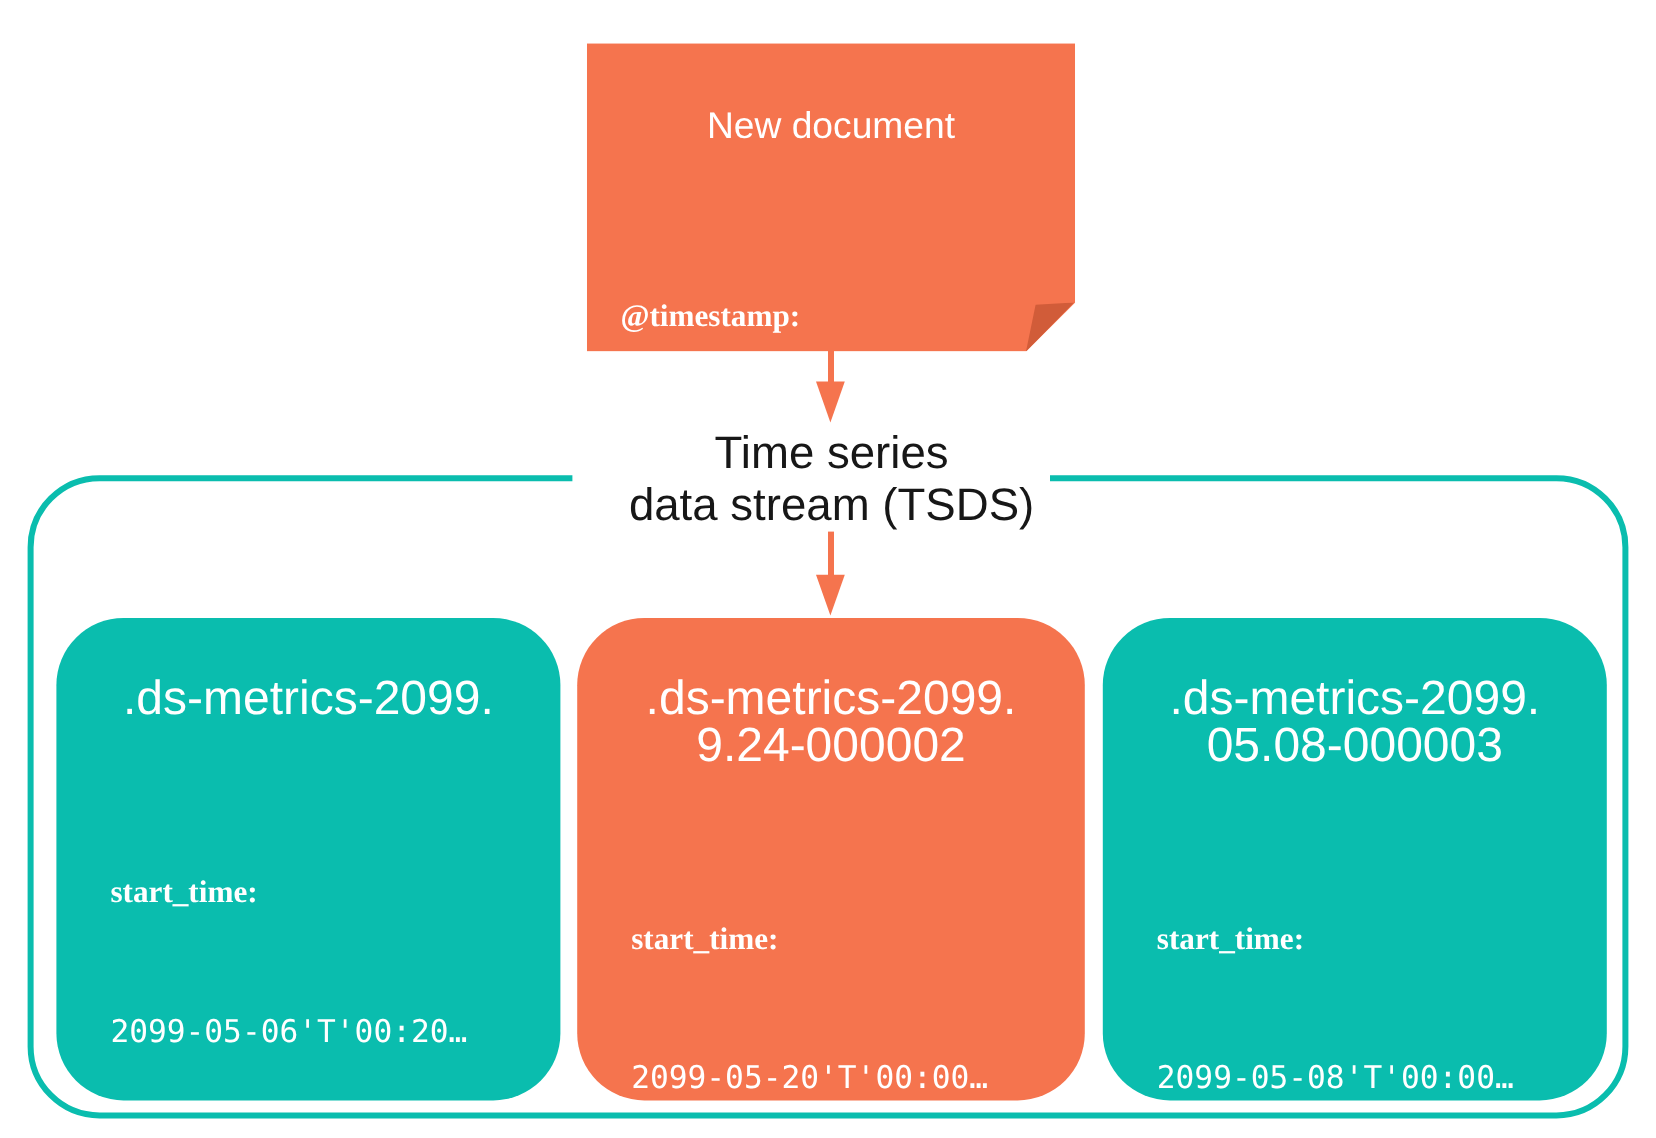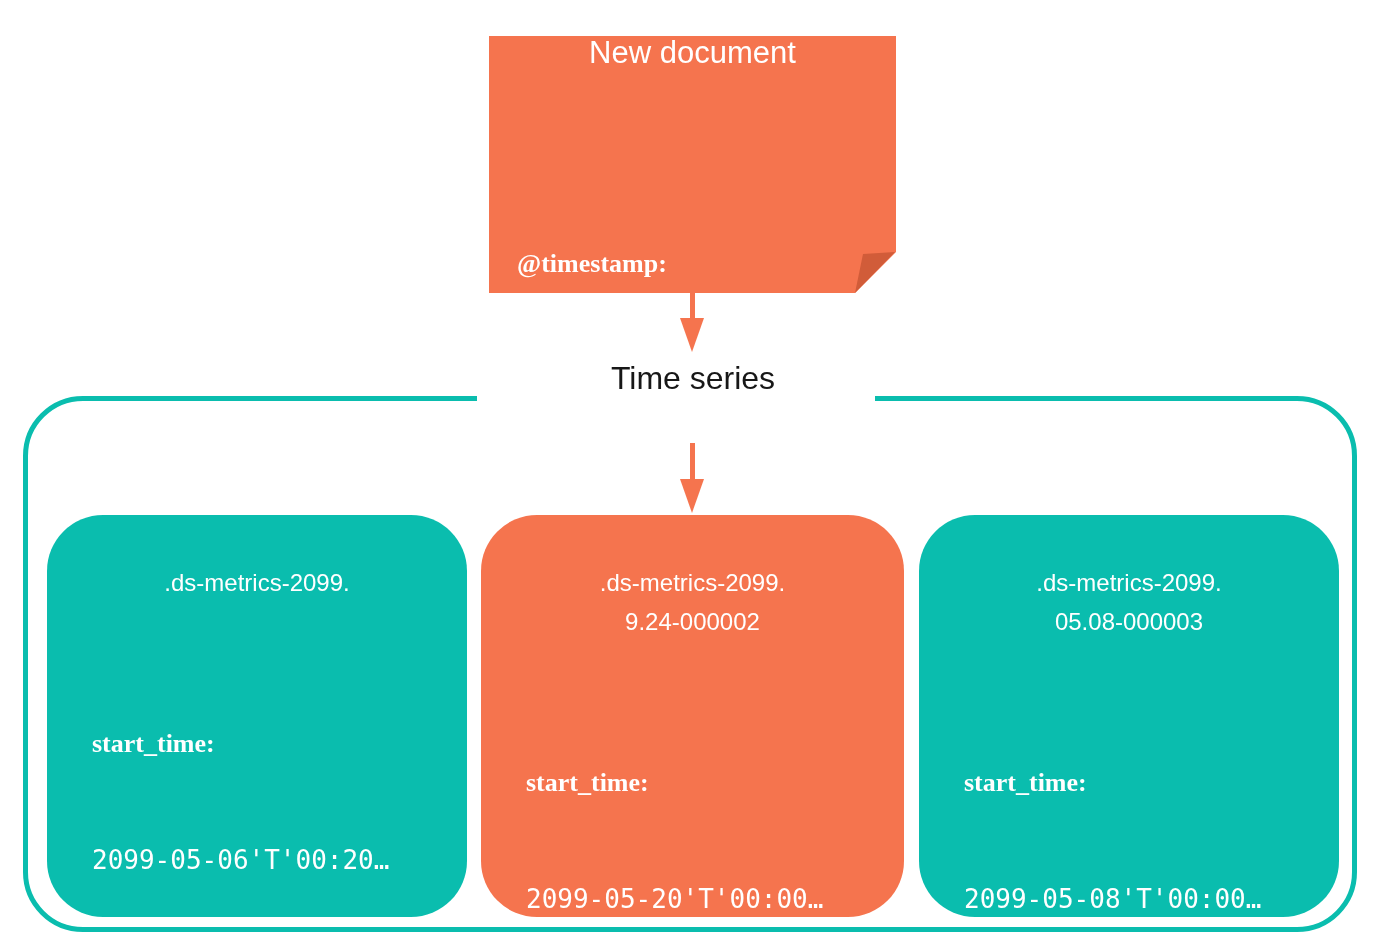--- a/index.html
+++ b/index.html
@@ -14,21 +14,21 @@
 
   
   .note {
     position: absolute; left: 489px; top: 36px;
     width: 407px; height: 257px;
     background: #F5744E;
     clip-path: polygon(0 0, 407px 0, 407px 216px, 366px 257px, 0 257px);
     color: #ffffff;
   }
   .note-title {
-    text-align: center;
+    margin-top: 52px; text-align: center;
     font-size: 31px; line-height: 34px; font-weight: 400;
   }
   .note-body {
     position: absolute; left: 28px; top: 130px;
     font-family: "DejaVu Sans Mono", monospace;
     font-size: 26px; line-height: 39px;
     white-space: pre;
   }
   .mono-key { font-weight: bold; font-family: Liberation Serif, serif; }
   .fold {
@@ -60,38 +60,38 @@
     background: transparent;
   }
   .label-cover {
     position: absolute; left: 477px; top: 390px;
     width: 398px; height: 17px;
     background: #ffffff;
   }
   .stream-label {
     position: absolute; left: 493px; top: 357px; width: 400px;
     text-align: center; color: #171717;
-    font-size: 32px; line-height: 43px; font-weight: 400;
+    font-size: 38px; line-height: 43px; font-weight: 400;
   }
 
   
   .index-box {
     position: absolute; top: 515px;
     width: 420px; height: 402px;
     border-radius: 56px;
     color: #ffffff;
   }
   .index-box.teal   { background: #0ABDAE; }
   .index-box.orange { background: #F5744E; }
   #index-box-1 { left: 47px; }
   #index-box-2 { left: 481px; width: 423px; }
   #index-box-3 { left: 919px; }
   .box-title {
     padding-top: 48px; text-align: center;
-    font-size: 24px; line-height: 39px; font-weight: 400;
+    font-size: 40px; line-height: 39px; font-weight: 400;
   }
   .box-fields {
     margin: 46px 0 0 45px;
     font-family: "DejaVu Sans Mono", monospace;
     font-size: 26px; line-height: 38.5px;
     white-space: pre;
   }
 </style>
 </head>
 <body>
@@ -107,20 +107,21 @@
   </div>
   <div class="fold" style="position:absolute; left:849px; top:246px;"></div>
 
   <div class="arrow-shaft" id="arrow1-shaft"></div>
   <div class="arrow-head" id="arrow1-head"></div>
 
   <div class="tsds-container"></div>
   <div class="label-cover"></div>
   <div class="stream-label">
     <div>Time series</div>
+    <div>data stream (TSDS)</div>
   </div>
 
   <div class="arrow-shaft" id="arrow2-shaft"></div>
   <div class="arrow-head" id="arrow2-head"></div>
 
   <div class="index-box teal" id="index-box-1">
     <div class="box-title">
       <div>.ds-metrics-2099.</div>
     </div>
     <div class="box-fields">

